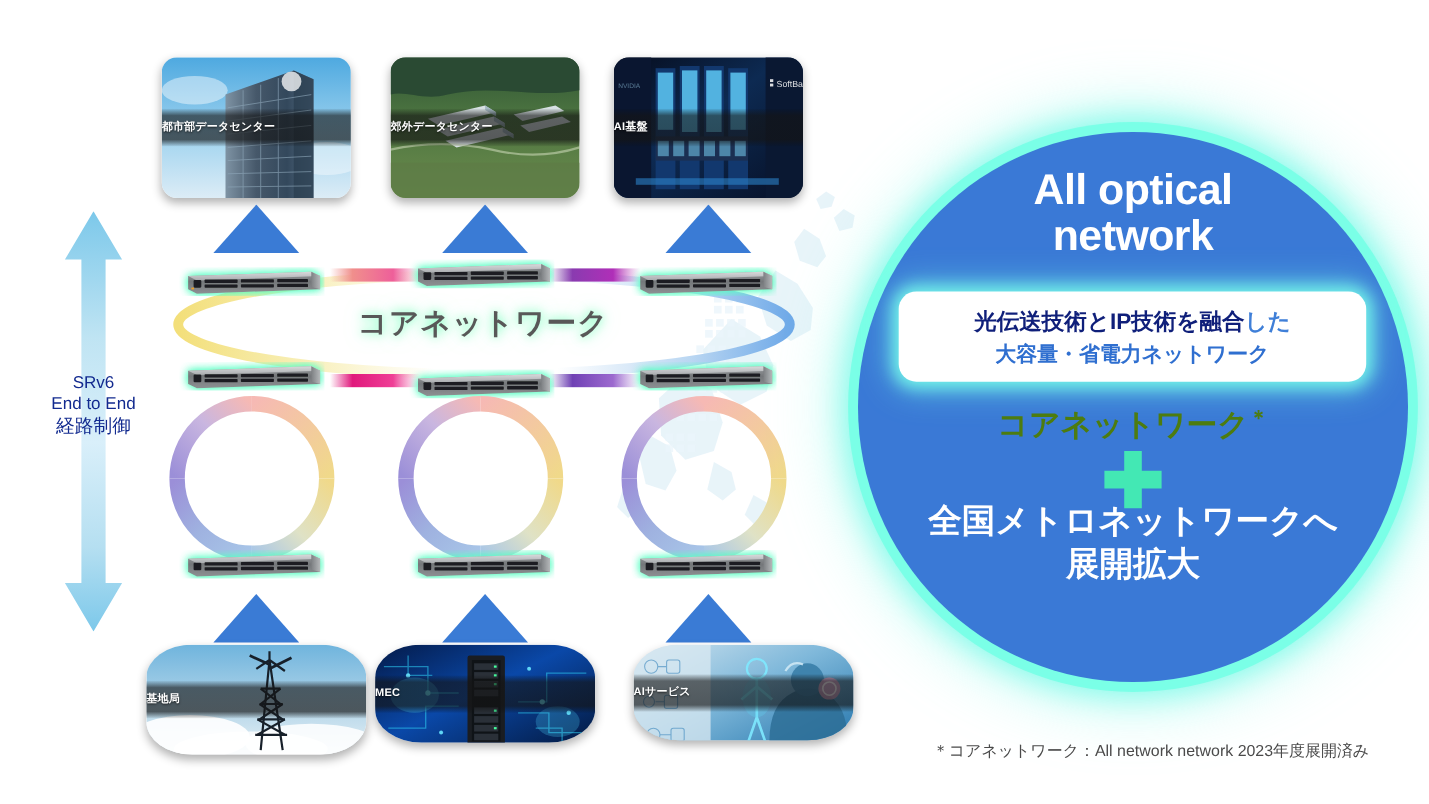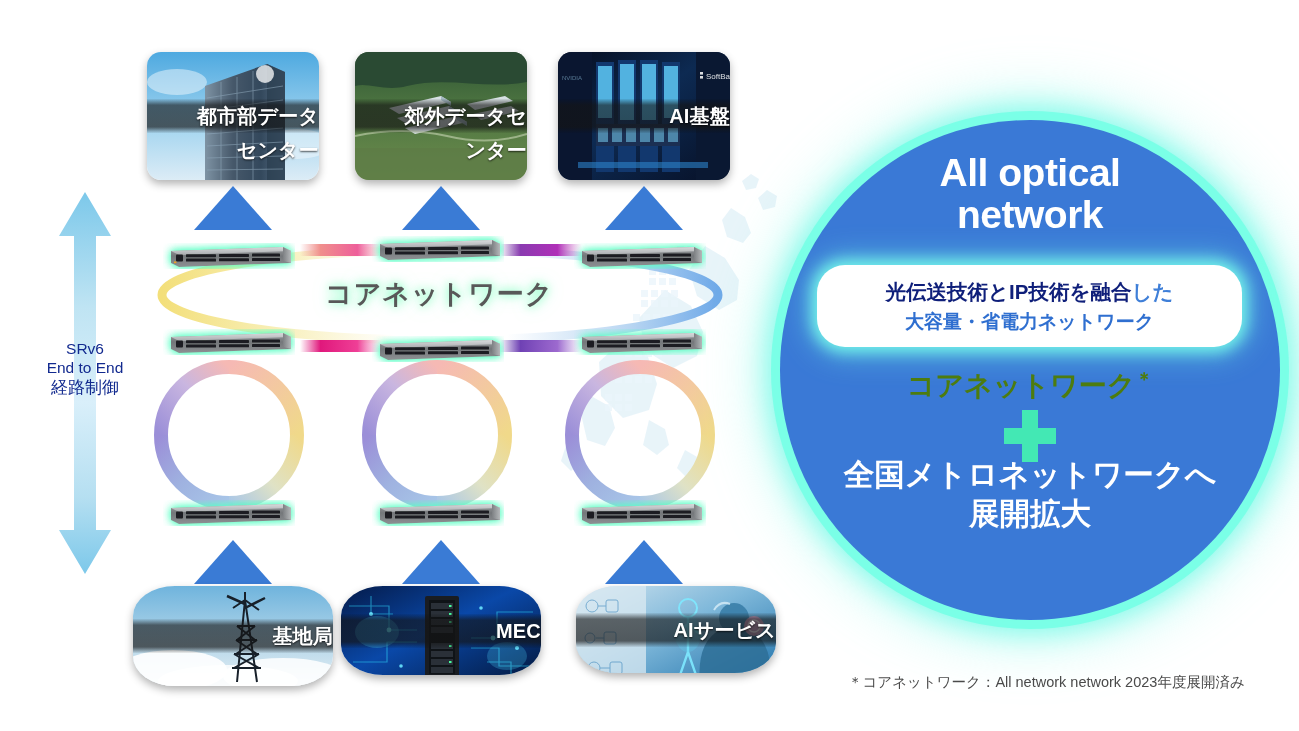--- a/index.html
+++ b/index.html
@@ -25,22 +25,22 @@
   .card {
     position: absolute; border-radius: 14px; overflow: hidden;
     box-shadow: 0 4px 9px rgba(0,0,0,.30);
   }
   .card .pic { position: absolute; inset: 0; }
   .card .cap {
     position: absolute; left: 0; right: 0; top: 50%;
     transform: translateY(-50%);
     height: 34px; line-height: 34px;
     background: linear-gradient(to bottom, rgba(0,0,0,.05) 0%, rgba(20,20,20,.62) 18%, rgba(20,20,20,.66) 82%, rgba(0,0,0,.05) 100%);
-    color: #fff; font-size: 20px; font-weight: bold; text-align: right;
-    letter-spacing: .2px; text-shadow: 0 1px 2px rgba(0,0,0,.7); padding-left: 44px;
+    color: #fff; font-size: 10px; font-weight: bold; text-align: left;
+    letter-spacing: .2px; text-shadow: 0 1px 2px rgba(0,0,0,.7);
   }
 
   
   .card.pill { border-radius: 42px / 30px; }
 
   
   .sw { position: absolute; width: 132px; height: 26px; }
 
   
   .core-label {
@@ -71,21 +71,21 @@
                 0 0 26px 14px rgba(110,250,230,.75),
                 0 0 54px 26px rgba(140,250,235,.40);
   }
   .panel-title {
     position: absolute; left: 20px; top: 152px; width: 500px;
     text-align: center; color: #ffffff; font-size: 39px;
     font-weight: bold; line-height: 1.07; letter-spacing: -0.5px;
   }
   .white-box {
     position: absolute; left: 57px; top: 265px; width: 425px; height: 82px;
-    background: #ffffff; border-radius: 28px;
+    background: #ffffff; border-radius: 16px;
     box-shadow: 0 0 14px 5px rgba(120,255,235,.85), 0 0 28px 10px rgba(120,250,235,.45);
     display: flex; flex-direction: column; align-items: center; justify-content: center;
   }
   .wb-l1 { font-size: 20.5px; font-weight: bold; color: #0f1f7a; white-space: nowrap; }
   .wb-l1 .thin { font-weight: bold; color: #3f7fd8; }
   .wb-l2 { font-size: 19px; font-weight: bold; color: #2f6fd0; margin-top: 3px; white-space: nowrap; }
 
   .core-line {
     position: absolute; left: 20px; top: 367px; width: 500px;
     text-align: center; color: #4d7c0f; font-size: 28px; font-weight: bold;

